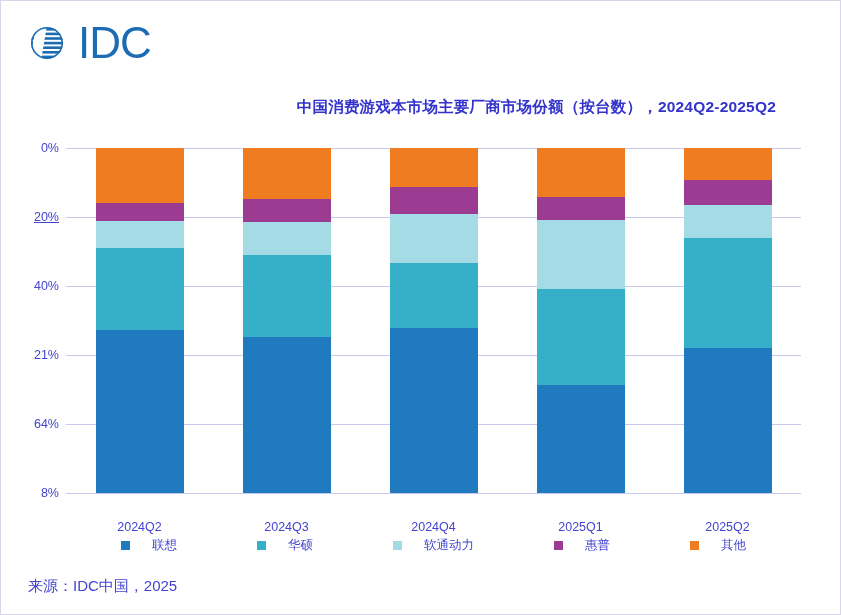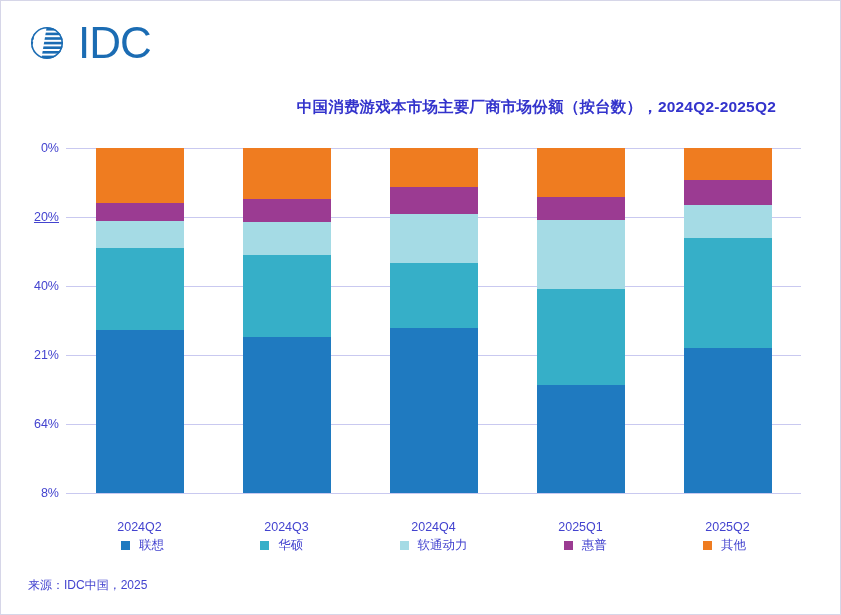--- a/index.html
+++ b/index.html
@@ -70,27 +70,27 @@
   .xlabel {
     width:20%; text-align:center;
     font-size:12.5px; color:#4343CF;
   }
   
   .legend {
     position:absolute; left:65px; top:536px; width:735px;
     display:flex; justify-content:space-between;
     padding:0 55px 0 55px;
   }
-  .legend-item { display:flex; align-items:center; gap:9px; }
+  .legend-item { display:flex; align-items:center; gap:22px; }
   .legend-swatch { width:9px; height:9px; display:block; }
   .legend-label { font-size:12.5px; color:#4343CF; }
   
   .source {
     position:absolute; left:27px; top:576px;
-    font-size:12px; color:#4343CF;
+    font-size:15px; color:#4343CF;
   }
 </style>
 </head>
 <body>
 
 <div class="frame">
 
   <div class="logo-wrap">
     <span>
       <svg class="logo-globe" viewBox="0 0 40 40" aria-hidden="true">

